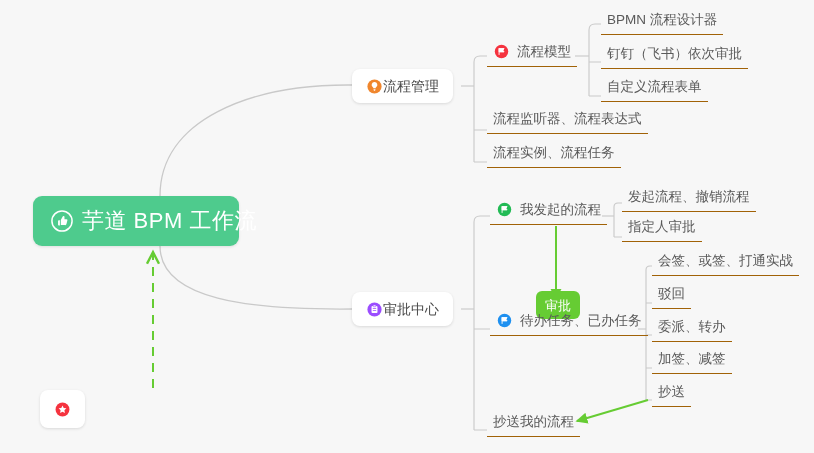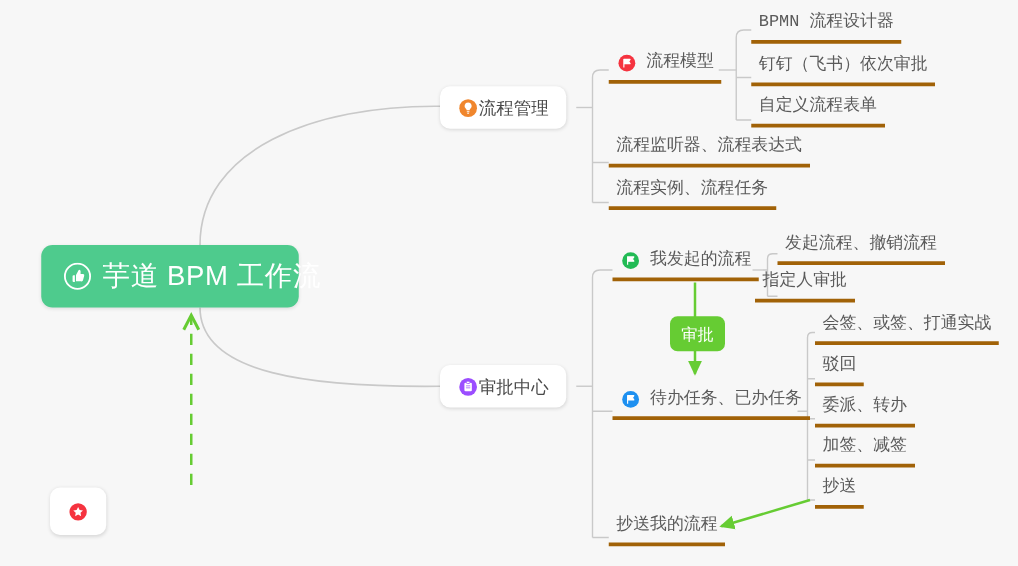--- a/index.html
+++ b/index.html
@@ -49,25 +49,24 @@
     font-size:14px;
     white-space:nowrap;
     line-height:1;
   }
 
   
   .leaf-node{
     position:absolute;
     display:flex;align-items:center;gap:7px;
     padding:0 6px 4px 6px;
-    border-bottom:3px solid #a16207;
+    border-bottom:1px solid #a16207;
     box-sizing:border-box;
     height:26px;
     background:transparent;
-    font-family:Liberation Mono, monospace;
   }
   .leaf-label{
     color:#5a5a5a;
     font-size:13.5px;
     white-space:nowrap;
     line-height:1;
   }
 
   
   .tag-node{
@@ -75,20 +74,21 @@
     display:flex;align-items:center;justify-content:center;
     background:#66cc33;
     color:#ffffff;
     border-radius:6px;
     font-size:13px;
     height:28px;
     padding:0 9px;
     box-sizing:border-box;
     line-height:1;
     white-space:nowrap;
+    margin-top:38px;
   }
 
   
   .icon{display:inline-flex;width:17px;height:17px;flex:0 0 auto;}
   .icon svg{width:100%;height:100%;display:block;}
   .icon-lg{width:22px;height:22px;}
 </style>
 </head>
 <body>
 
@@ -204,21 +204,21 @@
         <circle cx="12" cy="12" r="9.5" fill="#22bb55"></circle>
         <path d="M8.6 7.2v9.6M8.6 7.8h7l-1.5 2.4 1.5 2.4h-7z" fill="#ffffff" stroke="#ffffff" stroke-width="1.3" stroke-linejoin="round"></path>
       </svg>
     </span>
     <span class="leaf-label">我发起的流程</span>
   </div>
 
   <div class="leaf-node" style="left:622px;top:186px;">
     <span class="leaf-label">发起流程、撤销流程</span>
   </div>
-  <div class="leaf-node" style="left:604px;top:216px;text-align:center;">
+  <div class="leaf-node" style="left:622px;top:216px;text-align:center;">
     <span class="leaf-label">指定人审批</span>
   </div>
 
   <div class="tag-node" style="left:536px;top:253px;">
     <span>审批</span>
   </div>
 
   <div class="leaf-node" style="left:490px;top:310px;">
     <span class="icon">
       <svg viewBox="0 0 24 24">

